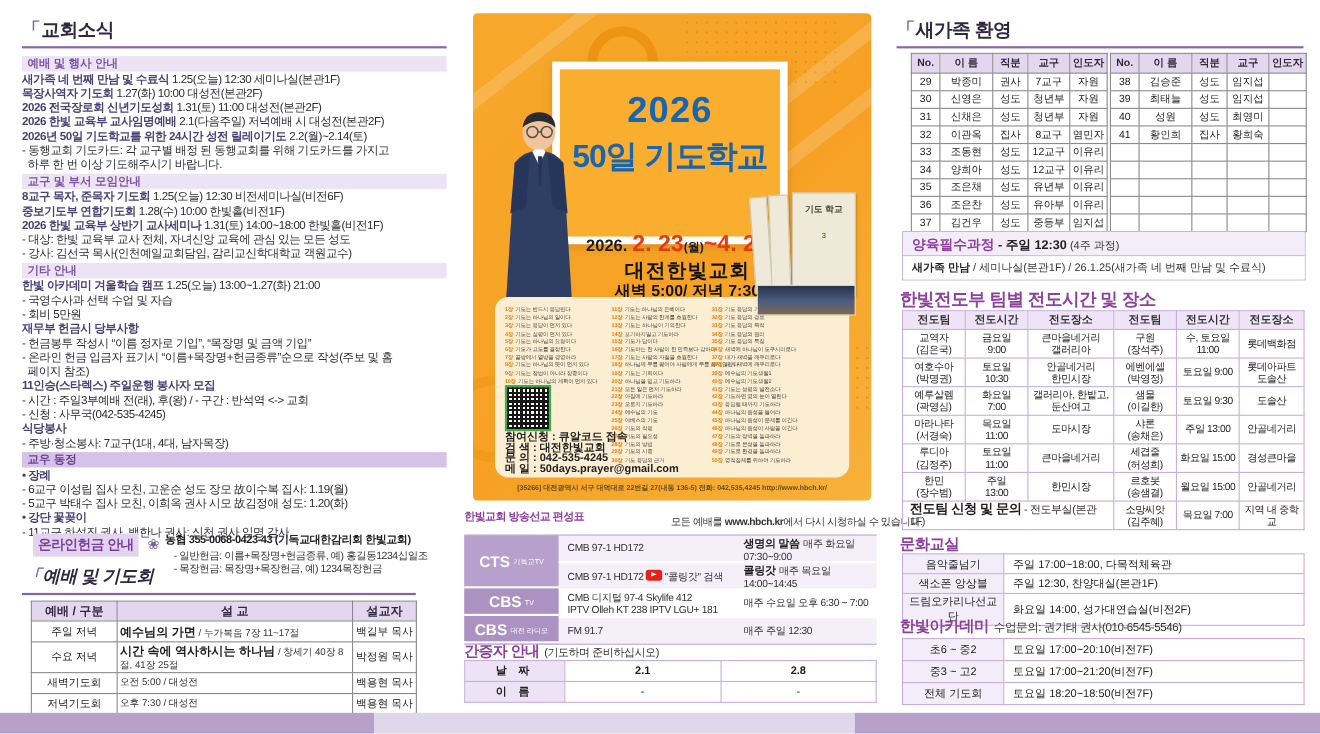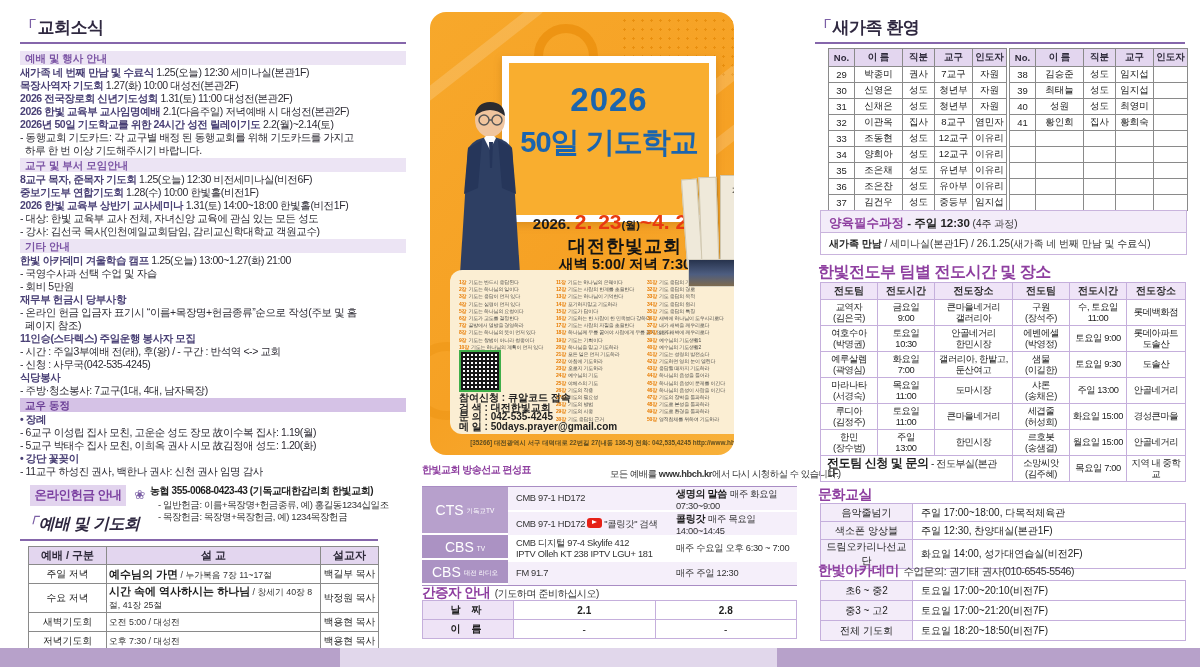--- a/index.html
+++ b/index.html
@@ -62,21 +62,21 @@
   
   #nurture-box{width:365px;border:1px solid #c9b4dd;}
   .nu-row1{height:21px;line-height:21px;background:#f3ecf9;border-bottom:1px solid #c9b4dd;
            padding-left:8px;white-space:nowrap;}
   .nu-row2{height:21px;line-height:21px;background:#fff;padding-left:8px;white-space:nowrap;font-size:10px;color:#333;}
   .nu-row1 .t1{font-weight:bold;color:#8e3fa0;font-size:12.5px;}
   .nu-row1 .t2{font-weight:bold;color:#222;font-size:11.5px;}
   .nu-row1 .t3{font-size:10px;color:#333;}
   .nu-row2 .cb{font-weight:bold;color:#222;}
   
-  #poster{left:430px;top:12px;width:304px;height:443px;border-radius:16px;overflow:hidden;
+  #poster{left:430px;top:12px;width:362px;height:443px;border-radius:4px;overflow:hidden;
           background:linear-gradient(135deg,#f7a82b 0%,#f6a124 55%,#f8b13a 100%);}
   .ring{border:9px solid rgba(235,144,14,.8);border-radius:50%;}
   .dots{background-image:radial-gradient(rgba(231,141,12,.9) 1.1px,transparent 1.2px);background-size:9px 9px;}
   .stripe{background:rgba(255,255,255,.16);border-radius:20px;}
   .pframe{left:72px;top:44px;width:200px;height:152px;background:#f9ae2f;border:7px solid #ffffff;
           box-shadow:0 3px 8px rgba(140,80,0,.25);text-align:center;}
   .py{font-size:33px;font-weight:800;color:#1b65ae;margin-top:18px;letter-spacing:1px;}
   .pt{font-size:29px;font-weight:800;color:#1b65ae;letter-spacing:-1px;margin-top:4px;}
   .pdate{left:0;top:198px;width:362px;text-align:center;white-space:nowrap;padding-left:28px;box-sizing:border-box;}
   .pdate .d0{font-size:15px;font-weight:800;color:#1c1c1c;}
@@ -101,21 +101,21 @@
   .book{position:absolute;background:#efe9da;border:1px solid #cfc6ae;box-shadow:1px 1px 2px rgba(0,0,0,.2);}
   .bktxt{position:absolute;font-size:8px;color:#3e3a30;font-weight:bold;line-height:9px;text-align:center;width:100%;}
   .bkno{color:#8a6a2a;font-size:7px;}
   .bphoto{position:absolute;left:10px;top:84px;width:88px;height:26px;
           background:linear-gradient(#27334d,#4d5d80 55%,#7d6a4e);border:1px solid #d8d2c2;}
   
   #bc-table{left:422px;top:486px;width:375px;border-top:1.5px solid #a98cc4;border-bottom:1.5px solid #a98cc4;display:flex;}
   .bc-logos{width:86px;display:flex;flex-direction:column;}
   .bc-logo{color:#fff;display:flex;align-items:center;justify-content:center;border-bottom:2px solid #fff;}
   .bc-logo:last-child{border-bottom:none;}
-  .bc-logo .big{font-size:14px;font-weight:400;letter-spacing:0;}
+  .bc-logo .big{font-size:14px;font-weight:700;letter-spacing:0;}
   .bc-logo .sub{font-size:6.5px;margin-left:3px;margin-top:3px;}
   .bc-rows{flex:1;display:flex;flex-direction:column;}
   .bc-row{display:flex;align-items:center;border-bottom:2px solid #fff;}
   .bc-row:last-child{border-bottom:none;}
   .bc-ch{width:160px;font-size:9.3px;color:#333;padding-left:8px;letter-spacing:-0.3px;line-height:11px;}
   .bc-pr{flex:1;font-size:9.3px;color:#333;letter-spacing:-0.3px;}
   .bc-pr .cb{font-weight:bold;font-size:10px;color:#1c1c1c;margin-right:3px;}
   .yt{display:inline-block;width:15px;height:10px;background:#e62117;border-radius:3px;position:relative;vertical-align:-1px;margin:0 2px;}
   .yt:after{content:"";position:absolute;left:5px;top:2.5px;border-left:5px solid #fff;border-top:2.5px solid transparent;border-bottom:2.5px solid transparent;}
   
@@ -145,20 +145,21 @@
     <div class="nline"><span class="nb">8교구 목자, 준목자 기도회</span><span class="nt"> 1.25(오늘) 12:30 비전세미나실(비전6F)</span></div>
     <div class="nline"><span class="nb">중보기도부 연합기도회</span><span class="nt"> 1.28(수) 10:00 한빛홀(비전1F)</span></div>
     <div class="nline"><span class="nb">2026 한빛 교육부 상반기 교사세미나</span><span class="nt"> 1.31(토) 14:00~18:00 한빛홀(비전1F)</span></div>
     <div class="nline"><span class="nt">- 대상: 한빛 교육부 교사 전체, 자녀신앙 교육에 관심 있는 모든 성도</span></div>
     <div class="nline"><span class="nt">- 강사: 김선국 목사(인천예일교회담임, 감리교신학대학교 객원교수)</span></div>
     <div class="strip">기타 안내</div>
     <div class="nline"><span class="nb">한빛 아카데미 겨울학습 캠프</span><span class="nt"> 1.25(오늘) 13:00~1.27(화) 21:00</span></div>
     <div class="nline"><span class="nt">- 국영수사과 선택 수업 및 자습</span></div>
     <div class="nline"><span class="nt">- 회비 5만원</span></div>
     <div class="nline"><span class="nb">재무부 헌금시 당부사항</span></div>
+    <div class="nline"><span class="nt">- 헌금봉투 작성시 “이름 정자로 기입”, “목장명 및 금액 기입”</span></div>
     <div class="nline"><span class="nt">- 온라인 헌금 입금자 표기시 “이름+목장명+헌금종류”순으로 작성(주보 및 홈</span></div>
     <div class="nline"><span class="nt">&nbsp;&nbsp;페이지 참조)</span></div>
     <div class="nline"><span class="nb">11인승(스타렉스) 주일운행 봉사자 모집</span></div>
     <div class="nline"><span class="nt">- 시간 : 주일3부예배 전(래), 후(왕) / - 구간 : 반석역 &lt;-&gt; 교회</span></div>
     <div class="nline"><span class="nt">- 신청 : 사무국(042-535-4245)</span></div>
     <div class="nline"><span class="nb">식당봉사</span></div>
     <div class="nline"><span class="nt">- 주방·청소봉사: 7교구(1대, 4대, 남자목장)</span></div>
     <div class="strip strip-dark">교우 동정</div>
     <div class="nline"><span class="nb">• 장례</span></div>
     <div class="nline"><span class="nt">- 6교구 이성립 집사 모친, 고운순 성도 장모 故이수복 집사: 1.19(월)</span></div>

